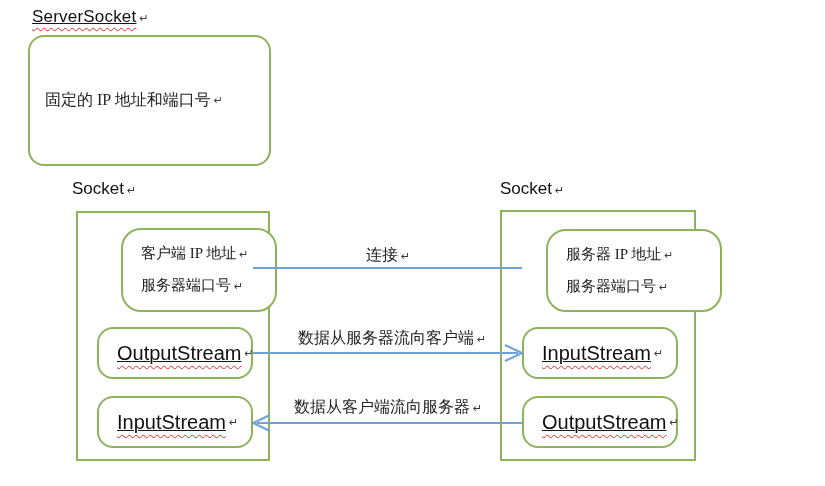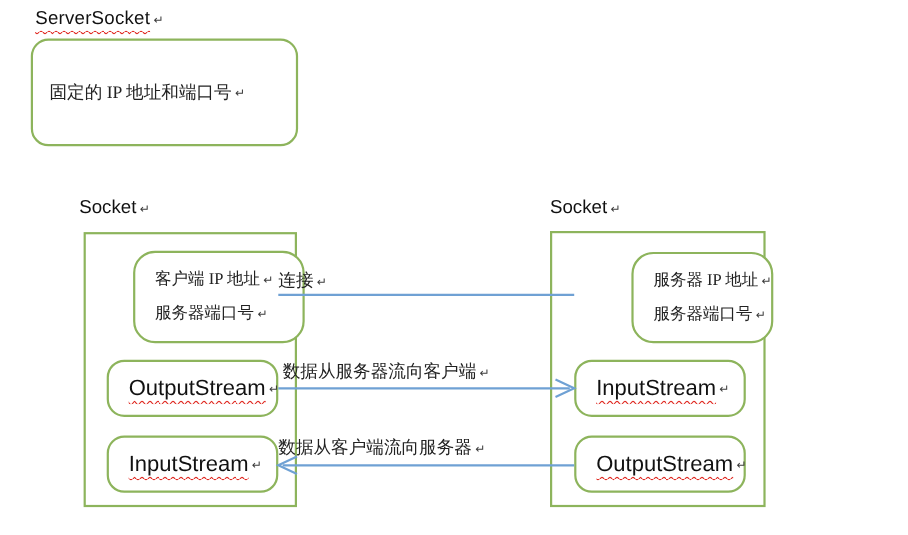--- a/index.html
+++ b/index.html
@@ -16,44 +16,44 @@
   .gbox   { border:2px solid #8db45c; background:#ffffff; }
   .round  { border-radius:16px; }
   .round-lg { border-radius:20px;margin-left:24px; }
 
   
   .cjk  { font-family:"Liberation Serif", serif; font-size:16px; color:#222; }
   .cjk-sm { font-family:"Liberation Serif", serif; font-size:15px; color:#222; }
   .stream { font-size:20px; color:#111; }
 
   
-  .u-solid { text-decoration-color:#151515; text-decoration-thickness:1px; }
+  .u-solid { text-decoration: underline; text-decoration-color:#151515; text-decoration-thickness:1px; }
   .u-wavy  { text-decoration: underline wavy #e02a22; text-decoration-thickness:1px; text-underline-offset:5px; }
 
   
   .ret { font-family:"DejaVu Sans", sans-serif; font-size:11px; color:#3a3a3a; margin-left:3px; vertical-align:baseline; }
 
   
   .addr { display:flex; flex-direction:column; justify-content:center; padding-left:18px; }
   .addr .line { line-height:30px; white-space:nowrap; }
 
   .stream-box { display:flex; align-items:center; padding-left:18px; white-space:nowrap; }
 
-  .mid-label { white-space:nowrap; }
+  .mid-label { text-align:center; white-space:nowrap; }
 
   svg { position:absolute; left:0; top:0; }
 </style>
 </head>
 <body>
 
 <div class="abs h-title" style="left:32px; top:7px;">
   <span class="u-solid"><span class="u-wavy">ServerSocket</span></span><span class="ret">↵</span>
 </div>
 
-<div class="abs gbox round" style="left:28px; top:35px; width:243px; height:98px; display:flex; align-items:center; padding-left:15px;">
+<div class="abs gbox round" style="left:28px; top:35px; width:243px; height:131px; display:flex; align-items:center; padding-left:15px;">
   <span class="cjk" style="white-space:nowrap;">固定的 IP 地址和端口号</span>
     <span class="ret">↵</span>
 </div>
 
 <div class="abs socket-title" style="left:72px; top:179px;">
   <span>Socket</span><span class="ret">↵</span>
 </div>
 
 <div class="abs gbox" style="left:76px; top:211px; width:194px; height:250px;"></div>
 
@@ -71,21 +71,21 @@
   <span class="stream u-solid"><span class="u-wavy">InputStream</span></span>
     <span class="ret">↵</span>
 </div>
 
 <div class="abs socket-title" style="left:500px; top:179px;">
   <span>Socket</span><span class="ret">↵</span>
 </div>
 
 <div class="abs gbox" style="left:500px; top:210px; width:196px; height:251px;"></div>
 
-<div class="abs gbox round-lg addr" style="left:550px; top:229px; width:129px; height:83px;">
+<div class="abs gbox round-lg addr" style="left:522px; top:229px; width:176px; height:83px;">
   <div class="line cjk-sm"><span>服务器 IP 地址</span><span class="ret">↵</span></div>
   <div class="line cjk-sm"><span>服务器端口号</span><span class="ret">↵</span></div>
 </div>
 
 <div class="abs gbox round stream-box" style="left:522px; top:327px; width:156px; height:52px;">
   <span class="stream u-solid"><span class="u-wavy">InputStream</span></span>
     <span class="ret">↵</span>
 </div>
 
 <div class="abs gbox round stream-box" style="left:522px; top:396px; width:156px; height:52px;">

